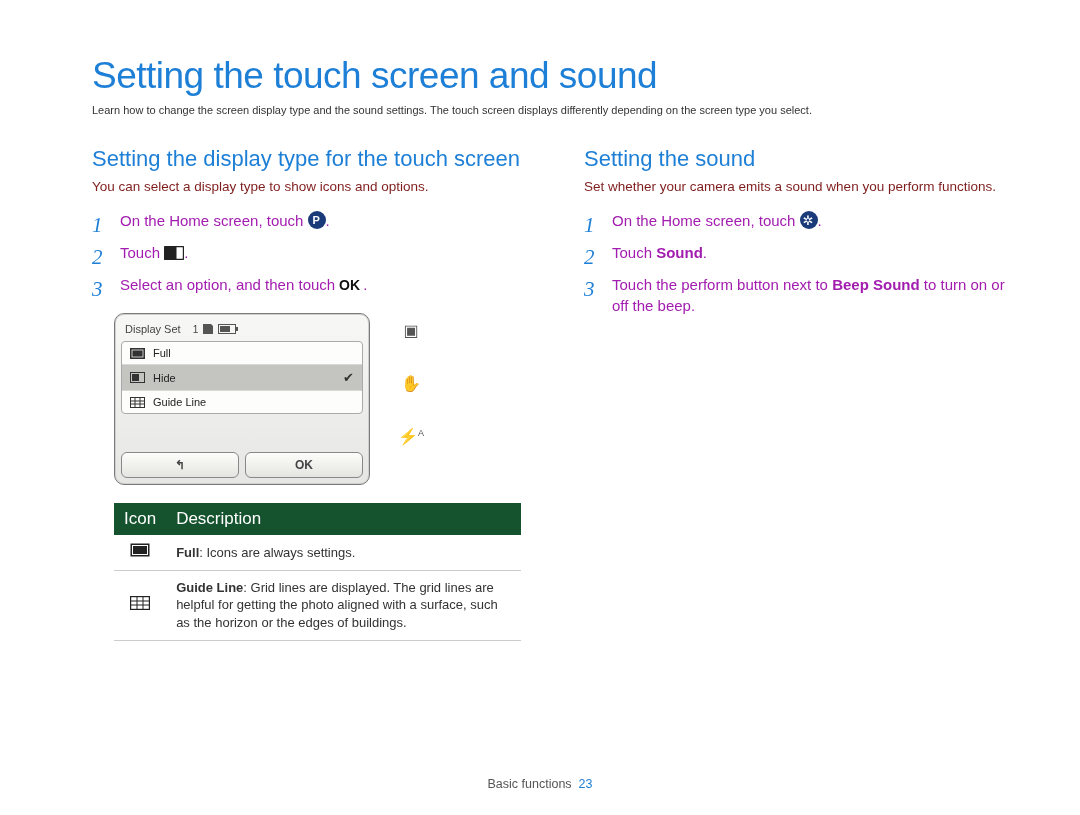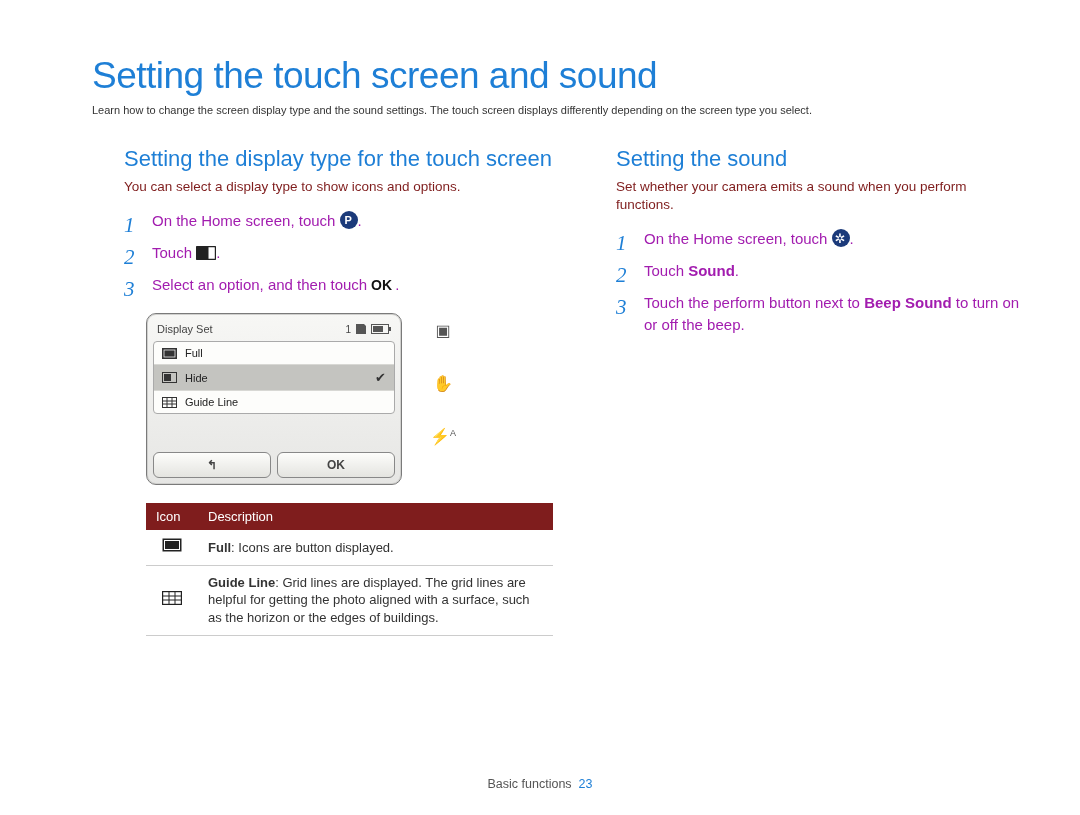--- a/index.html
+++ b/index.html
@@ -30,21 +30,21 @@
     color: #333;
   }
   .columns {
     display: flex;
     gap: 32px;
   }
   .col {
     flex: 1;
     min-width: 0;
   }
-  .col-left { flex: 0 0 460px; margin-left: 32px; }
+  .col-left { flex: 0 0 460px; }
   h2.section-title {
     color: #1e7fd6;
     font-size: 22px;
     font-weight: 400;
     margin: 0 0 6px 0;
   }
   p.section-intro {
     font-size: 13.5px;
     margin: 0 0 14px 0;
     color: #7f1d1d;
@@ -124,22 +124,22 @@
     border-radius: 10px;
     background: linear-gradient(#f7f7f5, #e6e6e4);
     padding: 6px 6px 6px 6px;
     box-shadow: inset 0 0 0 1px #d0d0ce;
   }
   .camera-titlebar {
     font-size: 11px;
     padding: 3px 6px 6px 4px;
     display: flex;
     align-items: center;
-    justify-content: space-between;
     color: #444;
+    gap: 12px;
   }
   .camera-titlebar .right { display:flex; align-items:center; gap:4px; font-size:10px;}
   .battery { width:18px; height:10px; border:1px solid #555; display:inline-block; position:relative;}
   .battery::after { content:""; position:absolute; right:-3px; top:2px; width:2px; height:4px; background:#555;}
   .battery .fill { position:absolute; left:1px; top:1px; bottom:1px; right:5px; background:#555;}
   .option-list { border:1px solid #aaa; border-radius:4px; overflow:hidden; background:#fdfdfb;}
   .option-row {
     display:flex; align-items:center; gap:8px;
     padding:5px 8px;
     font-size:11px;
@@ -164,26 +164,26 @@
     font-size:16px; color:#555;
   }
   
   table.desc {
     border-collapse: collapse;
     width: 407px;
     margin-left: 22px;
     font-size: 13px;
   }
   table.desc thead th {
-    background: #7f1d1d;
+    background: #14532d;
     color: #fff;
     font-weight: 400;
     text-align: left;
     padding: 6px 10px;
-    font-size: 13px;
+    font-size: 17px;
   }
   table.desc thead th:first-child { width: 52px; }
   table.desc tbody td {
     border-bottom: 1px solid #ccc;
     padding: 8px 10px;
     vertical-align: middle;
     line-height: 1.35;
     color: #333;
   }
   table.desc tbody td:first-child { text-align:center; }
@@ -290,21 +290,21 @@
             <th>Icon</th>
             <th>Description</th>
           </tr>
         </thead>
         <tbody>
           <tr>
             <td><svg width="20" height="14" viewBox="0 0 20 14">
                   <rect x="0.5" y="0.5" width="19" height="13" fill="#222"></rect>
                   <rect x="2.5" y="2.5" width="15" height="9" fill="none" stroke="#fff" stroke-width="1"></rect>
                 </svg></td>
-            <td><b>Full</b><span>: Icons are button displayed.</span></td>
+            <td><b>Full</b><span>: Icons are always settings.</span></td>
           </tr>
           <tr>
             <td><svg width="20" height="14" viewBox="0 0 20 14">
                   <rect x="0.5" y="0.5" width="19" height="13" fill="none" stroke="#222" stroke-width="1.4"></rect>
                   <line x1="7" y1="0.5" x2="7" y2="13.5" stroke="#222"></line>
                   <line x1="13" y1="0.5" x2="13" y2="13.5" stroke="#222"></line>
                   <line x1="0.5" y1="5" x2="19.5" y2="5" stroke="#222"></line>
                   <line x1="0.5" y1="9" x2="19.5" y2="9" stroke="#222"></line>
                 </svg></td>
             <td><b>Guide Line</b><span>: Grid lines are displayed. The grid lines are helpful for getting the photo aligned with a surface, such as the horizon or the edges of buildings.</span></td>

